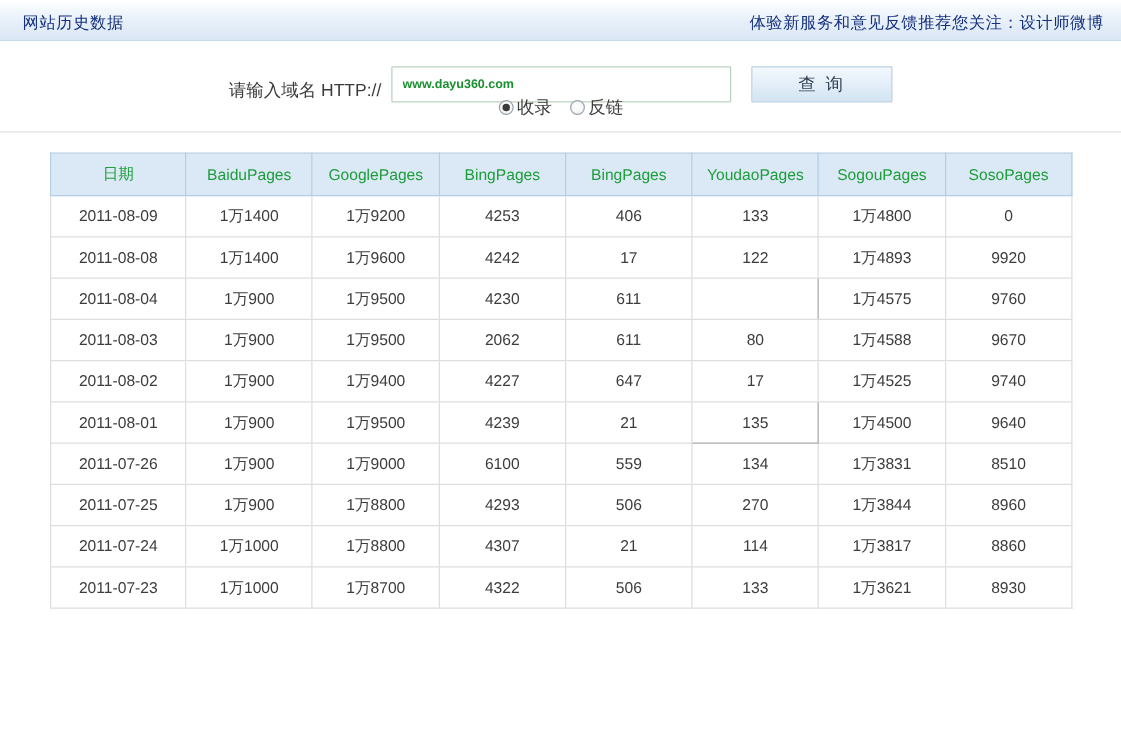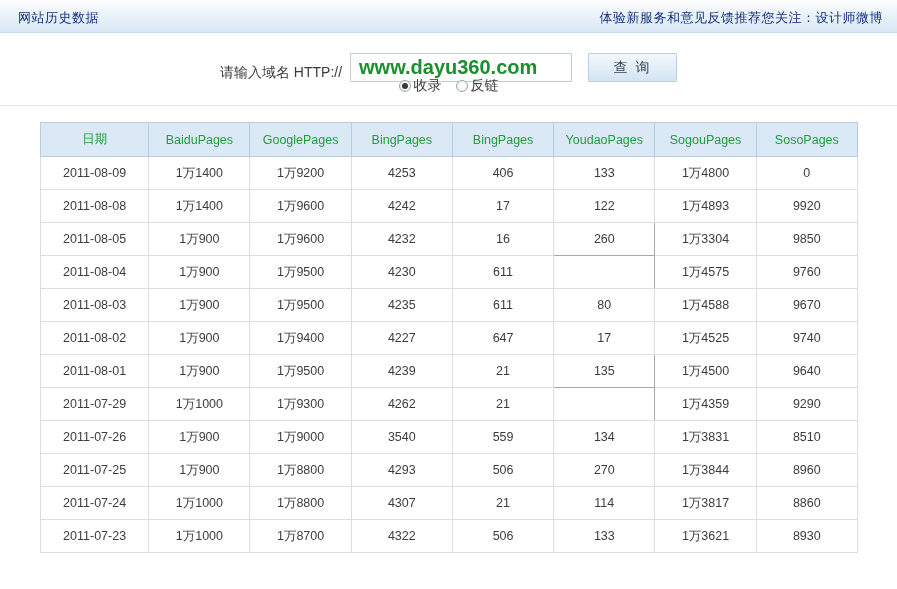--- a/index.html
+++ b/index.html
@@ -88,36 +88,36 @@
     justify-content: center;
     align-items: flex-end;
   }
   .search-label {
     font-size: 14px;
     color: #3b3b3b;
     margin-right: 8px;
     white-space: nowrap;
   }
   .domain-input {
-    width: 222px;
+    width: 272px;
     height: 29px;
     box-sizing: border-box;
     border: 1px solid #bcd4bf;
     outline: none;
     padding: 0 8px;
     font-family: "Liberation Sans", sans-serif;
-    font-size: 20px;
+    font-size: 10px;
     font-weight: bold;
     color: #1a8f2e;
     background: #ffffff;
     border-radius: 1px;
   }
   .query-button {
     margin-left: 16px;
-    width: 89px;
+    width: 113px;
     height: 29px;
     box-sizing: border-box;
     border: 1px solid #b9cfe3;
     background: linear-gradient(to bottom, #f3f8fd 0%, #e3eef8 50%, #d3e4f3 100%);
     color: #2d3f52;
     font-family: "Liberation Sans", sans-serif;
     font-size: 14px;
     letter-spacing: 2px;
     cursor: pointer;
     border-radius: 1px;
@@ -265,44 +265,34 @@
           <td>2011-08-08</td>
           <td>1万1400</td>
           <td>1万9600</td>
           <td>4242</td>
           <td>17</td>
           <td>122</td>
           <td>1万4893</td>
           <td>9920</td>
         </tr>
         <tr>
-          <td>2011-08-05</td>
-          <td>1万900</td>
-          <td>1万9600</td>
-          <td>4232</td>
-          <td>16</td>
-          <td class="hl-bottom hl-side">260</td>
-          <td>1万3304</td>
-          <td>9850</td>
-        </tr>
-        <tr>
           <td>2011-08-04</td>
           <td>1万900</td>
           <td>1万9500</td>
           <td>4230</td>
           <td>611</td>
           <td class="hl-side"></td>
           <td>1万4575</td>
           <td>9760</td>
         </tr>
         <tr>
           <td>2011-08-03</td>
           <td>1万900</td>
           <td>1万9500</td>
-          <td>4235</td>
+          <td>2062</td>
           <td>611</td>
           <td>80</td>
           <td>1万4588</td>
           <td>9670</td>
         </tr>
         <tr>
           <td>2011-08-02</td>
           <td>1万900</td>
           <td>1万9400</td>
           <td>4227</td>
@@ -315,34 +305,24 @@
           <td>2011-08-01</td>
           <td>1万900</td>
           <td>1万9500</td>
           <td>4239</td>
           <td>21</td>
           <td class="hl-bottom hl-side">135</td>
           <td>1万4500</td>
           <td>9640</td>
         </tr>
         <tr>
-          <td>2011-07-29</td>
-          <td>1万1000</td>
-          <td>1万9300</td>
-          <td>4262</td>
-          <td>21</td>
-          <td class="hl-side"></td>
-          <td>1万4359</td>
-          <td>9290</td>
-        </tr>
-        <tr>
           <td>2011-07-26</td>
           <td>1万900</td>
           <td>1万9000</td>
-          <td>3540</td>
+          <td>6100</td>
           <td>559</td>
           <td>134</td>
           <td>1万3831</td>
           <td>8510</td>
         </tr>
         <tr>
           <td>2011-07-25</td>
           <td>1万900</td>
           <td>1万8800</td>
           <td>4293</td>

